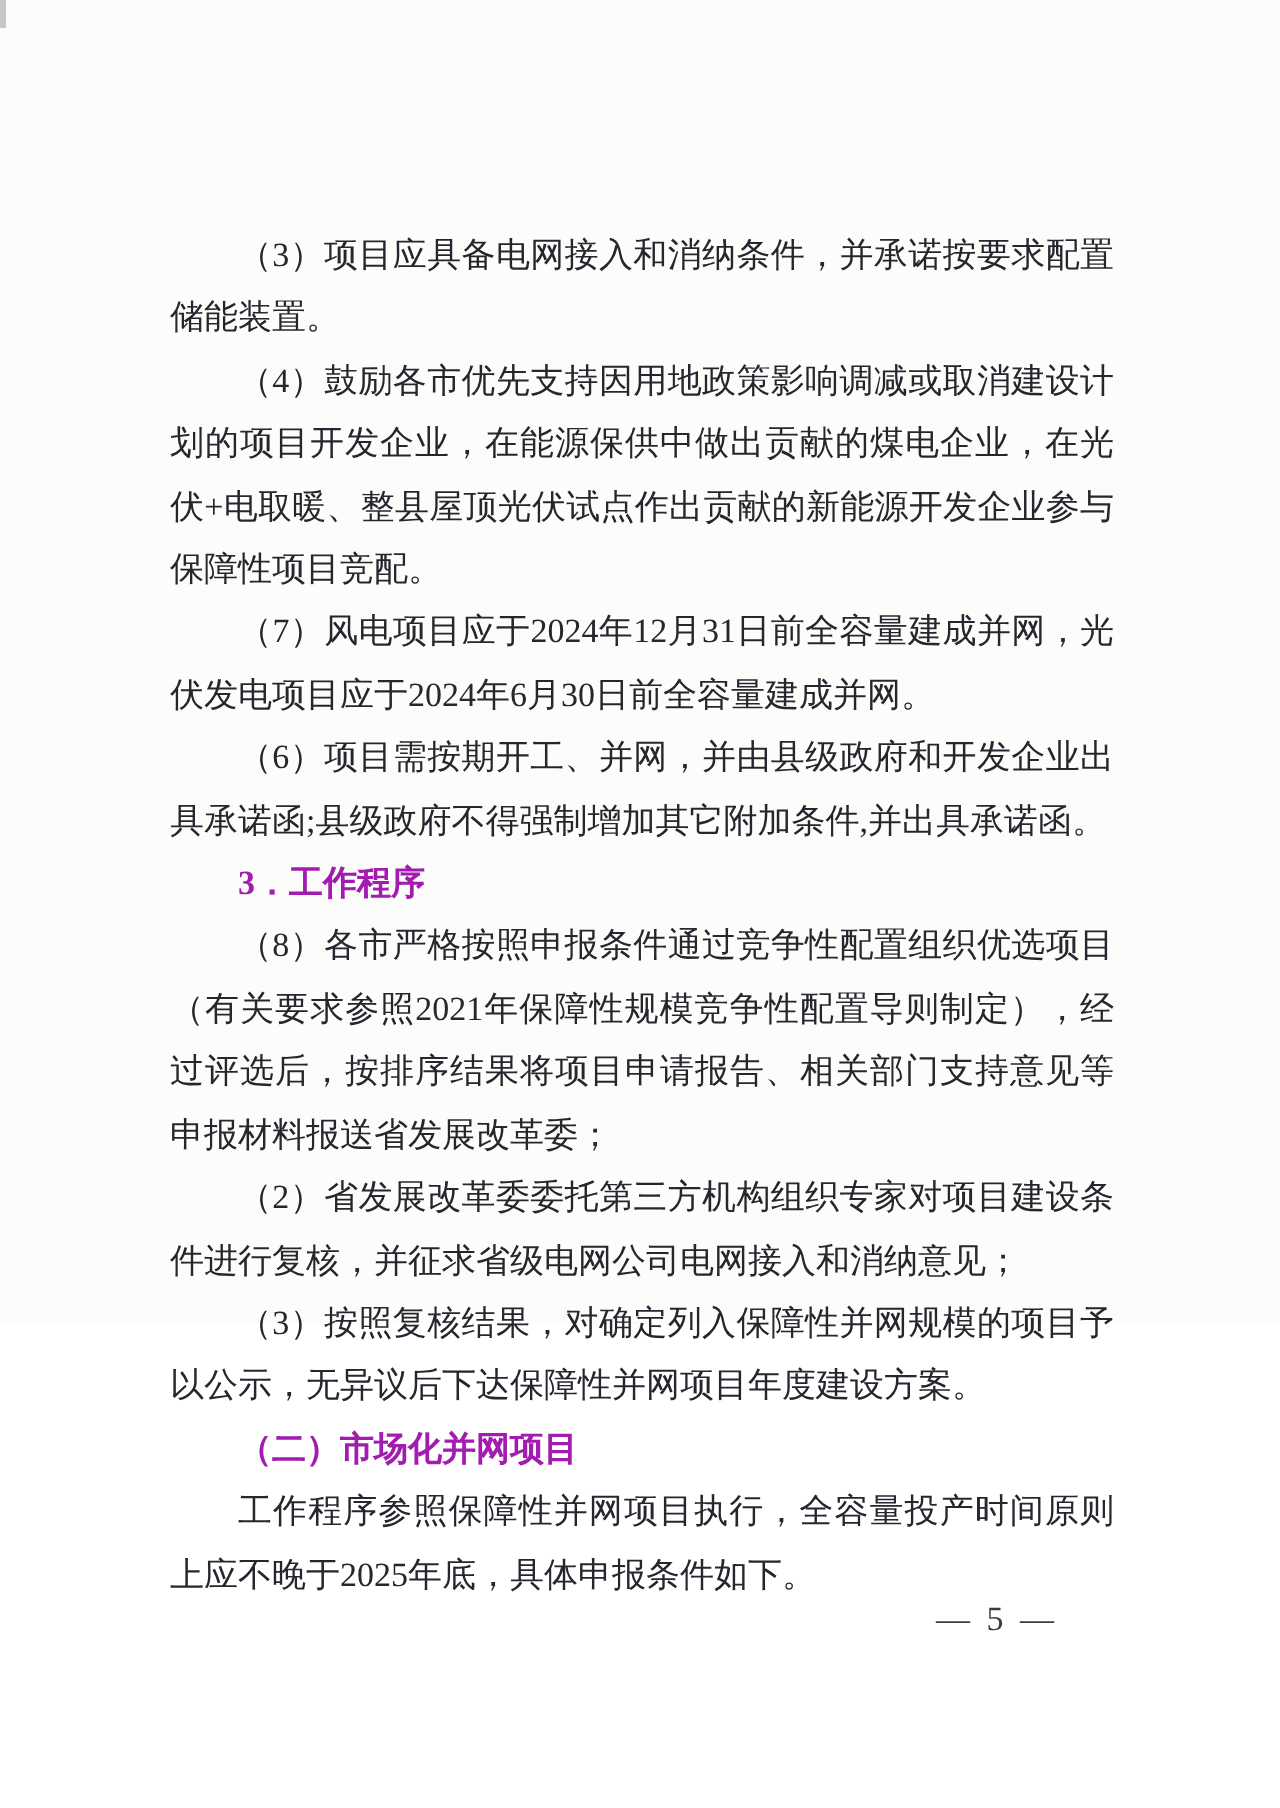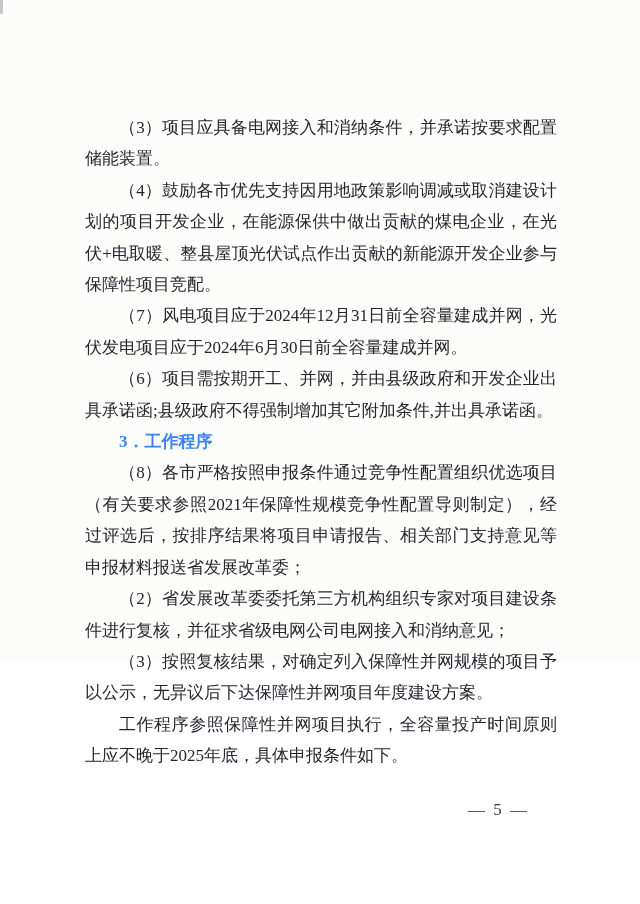--- a/index.html
+++ b/index.html
@@ -33,21 +33,21 @@
     font-size: 17px;
     line-height: 31.4px;
     text-align: justify;
     text-justify: inter-character;
   }
   .para {
     text-indent: 2em;
   }
   .para.heading {
     font-weight: bold;
-    color: #3b82f6;
+    color: #a21caf;
     text-align: left;
   }
   .footer {
     position: absolute;
     right: 0;
     top: 800px;
     width: 472px;
     left: 85px;
     text-align: right;
     padding-right: 28px;
@@ -64,17 +64,18 @@
 
   <div class="content">
     <p class="para">（3）项目应具备电网接入和消纳条件，并承诺按要求配置储能装置。</p>
     <p class="para">（4）鼓励各市优先支持因用地政策影响调减或取消建设计划的项目开发企业，在能源保供中做出贡献的煤电企业，在光伏+电取暖、整县屋顶光伏试点作出贡献的新能源开发企业参与保障性项目竞配。</p>
     <p class="para">（7）风电项目应于2024年12月31日前全容量建成并网，光伏发电项目应于2024年6月30日前全容量建成并网。</p>
     <p class="para">（6）项目需按期开工、并网，并由县级政府和开发企业出具承诺函;县级政府不得强制增加其它附加条件,并出具承诺函。</p>
     <p class="para heading">3．工作程序</p>
     <p class="para">（8）各市严格按照申报条件通过竞争性配置组织优选项目（有关要求参照2021年保障性规模竞争性配置导则制定），经过评选后，按排序结果将项目申请报告、相关部门支持意见等申报材料报送省发展改革委；</p>
     <p class="para">（2）省发展改革委委托第三方机构组织专家对项目建设条件进行复核，并征求省级电网公司电网接入和消纳意见；</p>
     <p class="para">（3）按照复核结果，对确定列入保障性并网规模的项目予以公示，无异议后下达保障性并网项目年度建设方案。</p>
+    <p class="para heading">（二）市场化并网项目</p>
     <p class="para">工作程序参照保障性并网项目执行，全容量投产时间原则上应不晚于2025年底，具体申报条件如下。</p>
   </div>
 
   <div class="footer">— 5 —</div>
 </div>
 
 </body></html>

